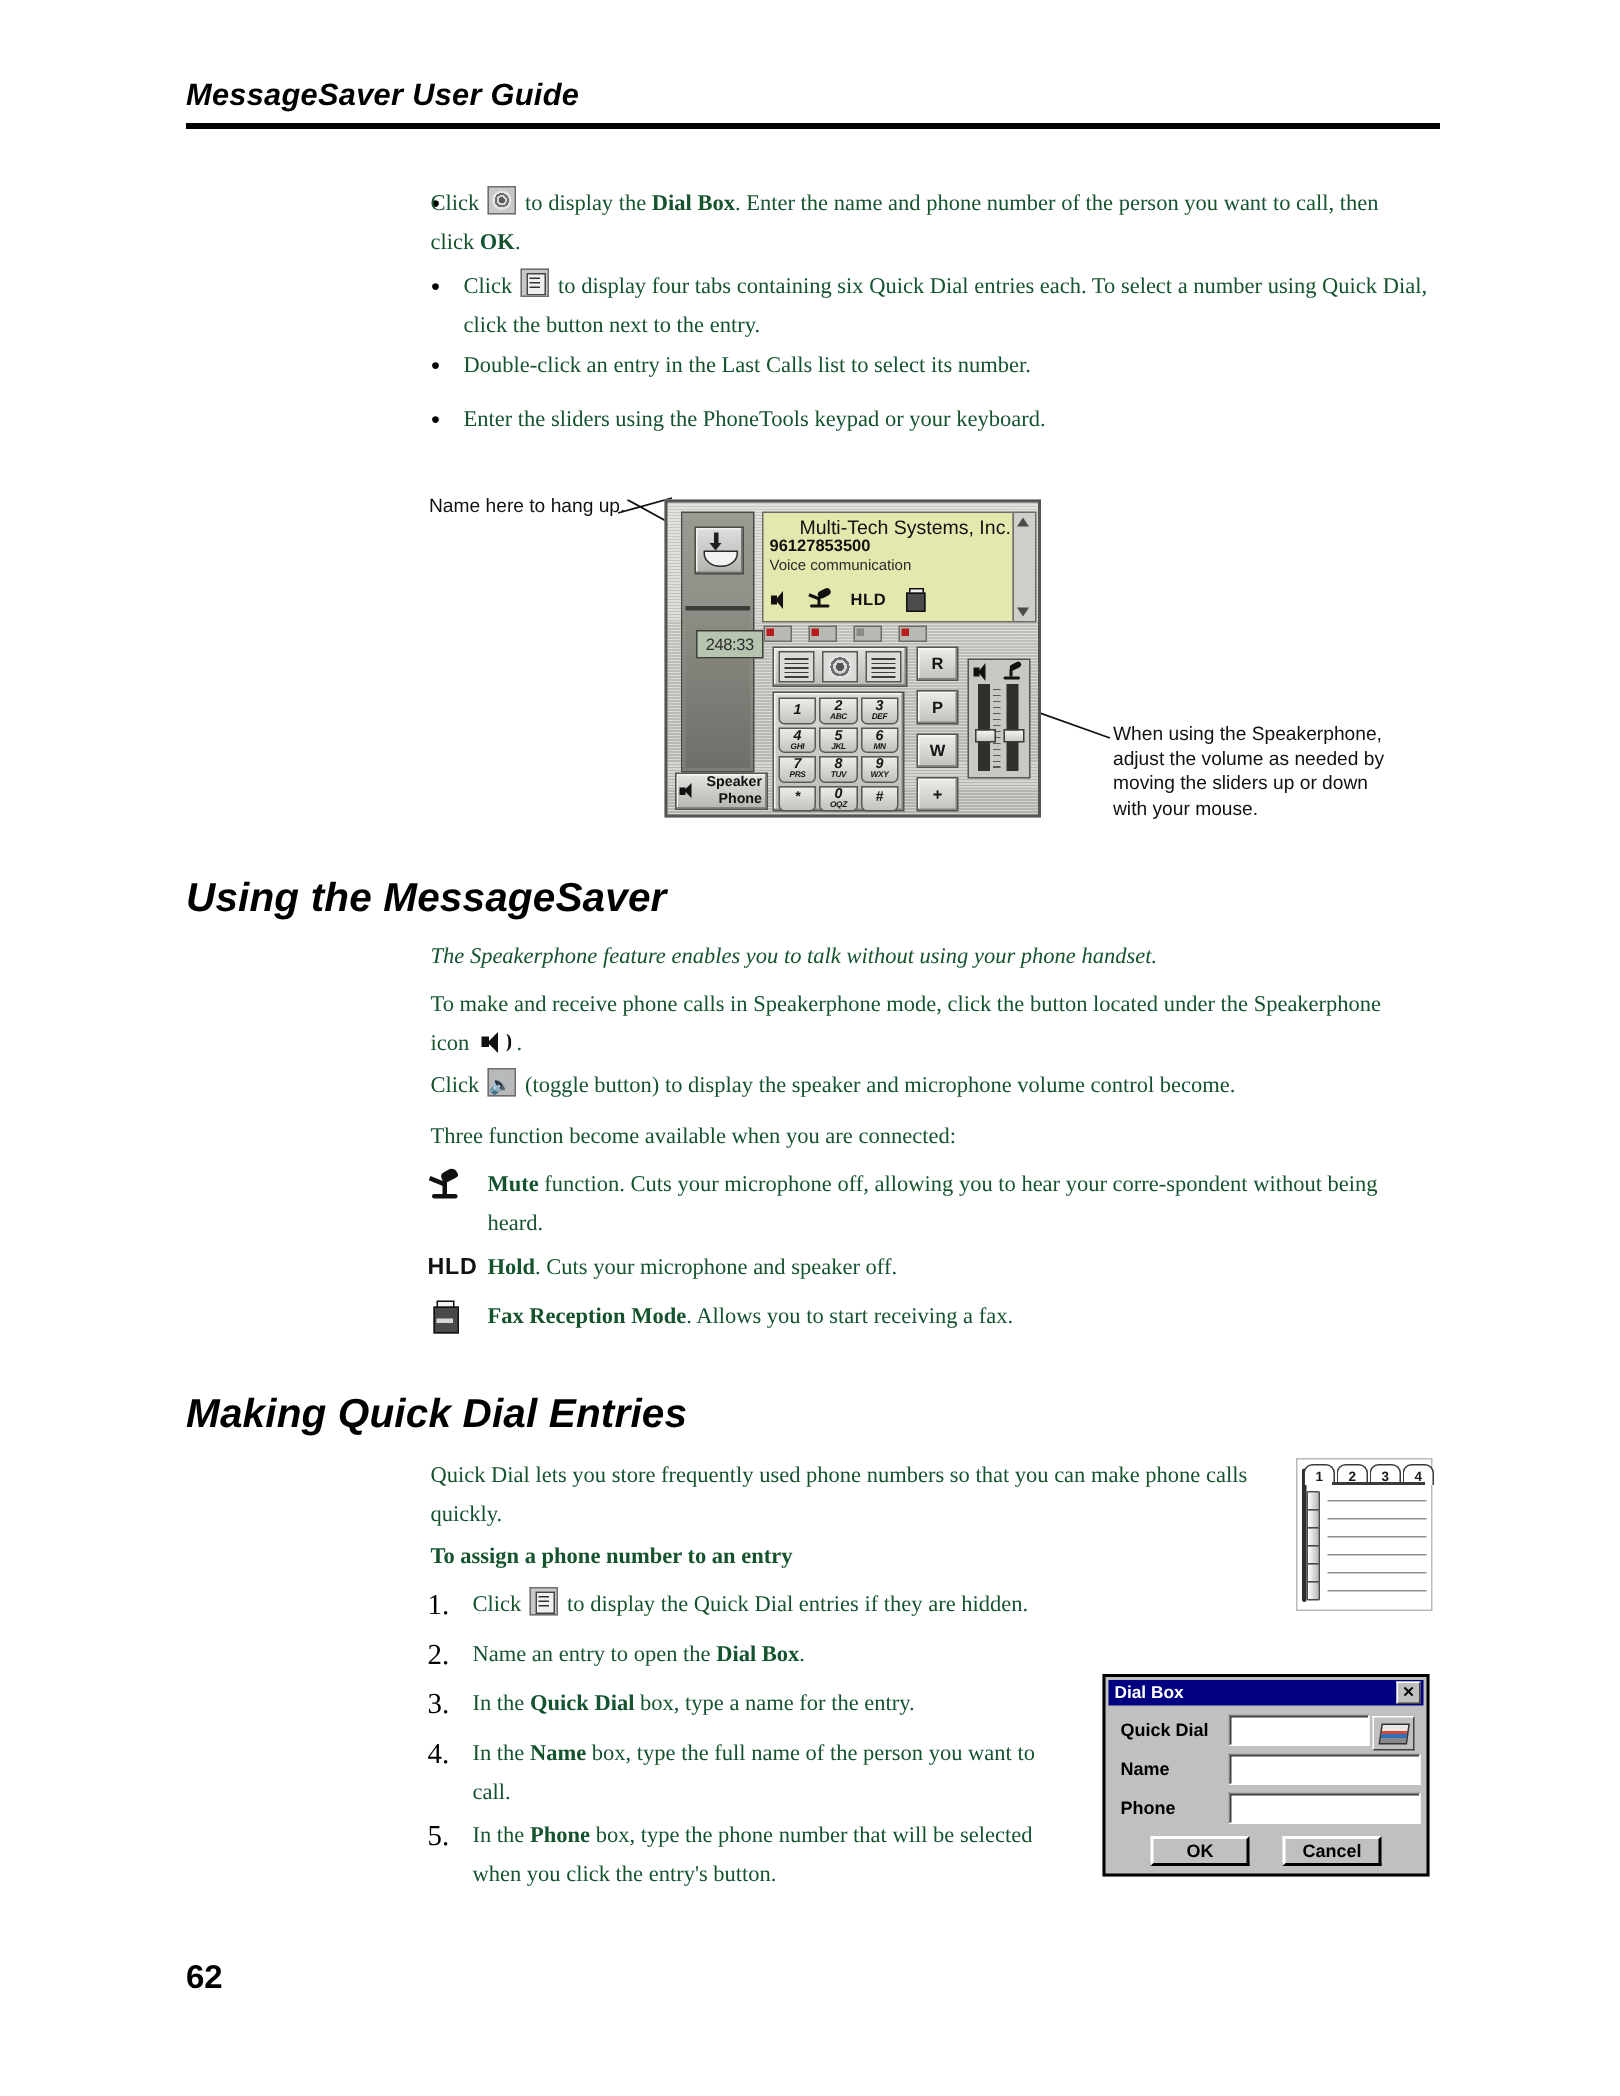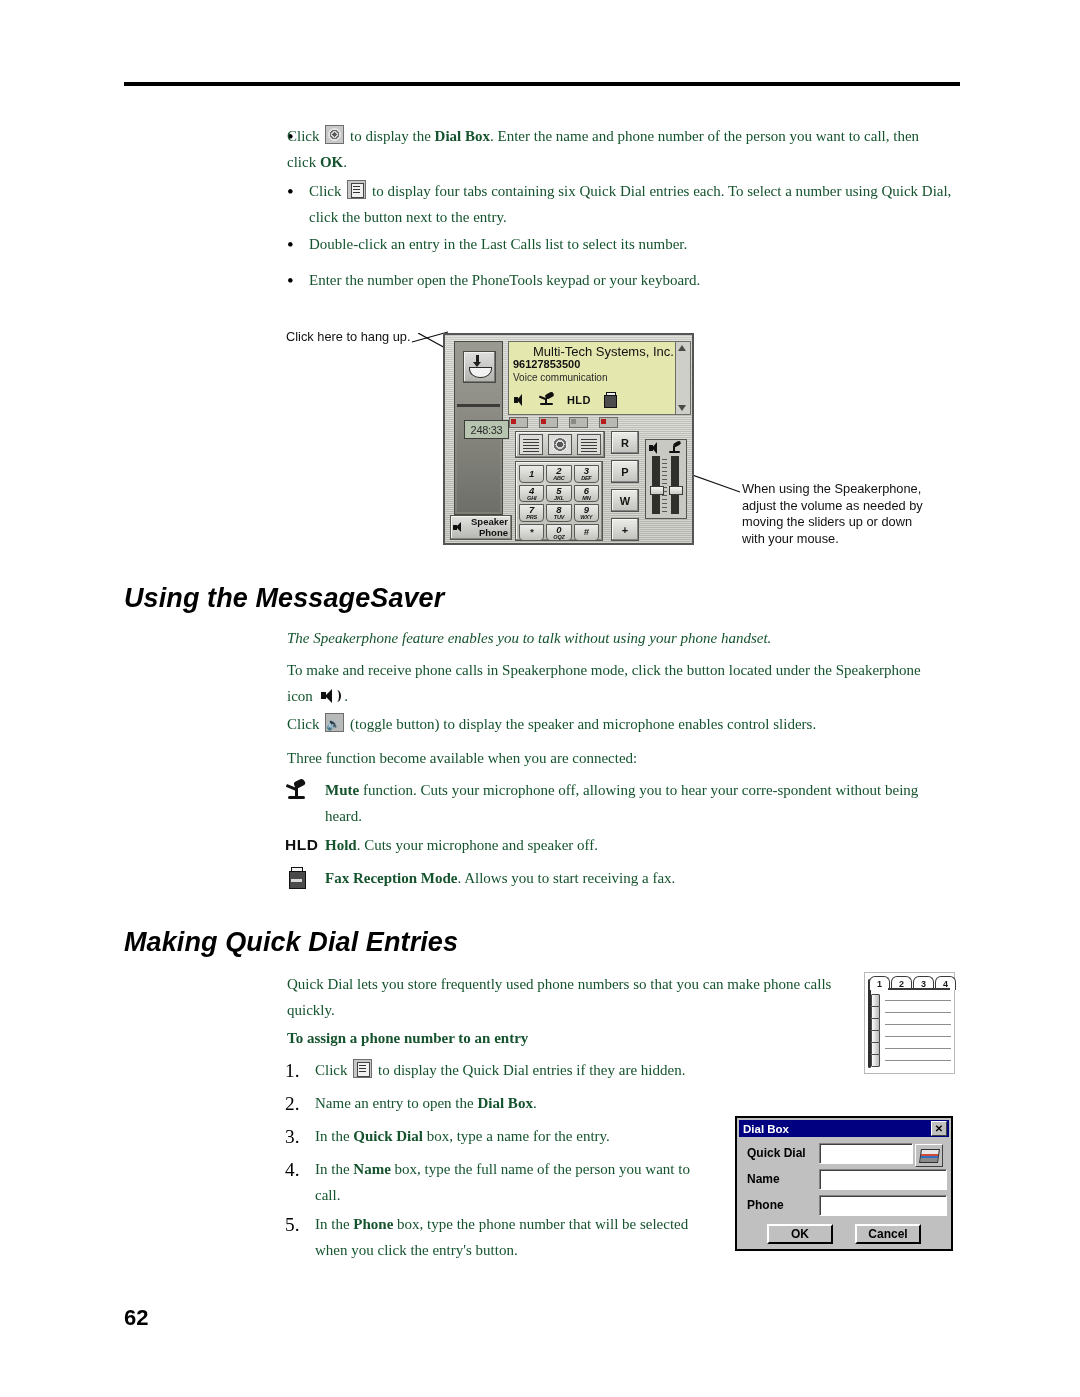--- a/index.html
+++ b/index.html
@@ -364,20 +364,21 @@
     border:2px solid #fff; border-right-color:#000; border-bottom-color:#000;
     font-family:"Liberation Sans", sans-serif; font-weight:bold; font-size:12px; color:#000;
     display:flex; align-items:center; justify-content:center; box-sizing:border-box;
   }
 </style>
 </head>
 <body>
 
 <div class="page">
 
+  <div class="runhead">MessageSaver User Guide</div>
   <div class="runrule"></div>
 
   <div class="bullet-row" style="left:287px; top:124px; width:675px;">
     <span class="bullet-dot">•</span>
     <div class="bullet-body body-text" style="position:relative; left:0; top:0; width:653px;">
       <span>Click </span><span class="inline-ico ico-dialbox"></span><span> to display the </span><b>Dial Box</b><span>. Enter the name and phone number of the person you want to call, then click </span><b>OK</b><span>.</span>
     </div>
   </div>
 
   <div class="bullet-row" style="left:287px; top:179px; width:675px;">
@@ -387,24 +388,24 @@
     </div>
   </div>
 
   <div class="bullet-row" style="left:287px; top:232px; width:675px;">
     <span class="bullet-dot">•</span>
     <div class="bullet-body body-text" style="position:relative; left:0; top:0; width:645px; margin-left:22px;">Double-click an entry in the Last Calls list to select its number.</div>
   </div>
 
   <div class="bullet-row" style="left:287px; top:268px; width:675px;">
     <span class="bullet-dot">•</span>
-    <div class="bullet-body body-text" style="position:relative; left:0; top:0; width:645px; margin-left:22px;">Enter the number open the PhoneTools keypad or your keyboard.</div>
-  </div>
-
-  <div class="callout" style="left:286px; top:329px; width:140px;">Click here to hang up.</div>
+    <div class="bullet-body body-text" style="position:relative; left:0; top:0; width:645px; margin-left:22px;">Enter the sliders using the PhoneTools keypad or your keyboard.</div>
+  </div>
+
+  <div class="callout" style="left:286px; top:329px; width:140px;">Name here to hang up.</div>
 
   <svg class="leader" style="left:410px; top:330px;" width="40" height="25">
     <line x1="2" y1="12" x2="38" y2="2" stroke="#111" stroke-width="1.2"></line>
   </svg>
   <svg class="leader" style="left:418px; top:333px;" width="42" height="30">
     <line x1="0" y1="0" x2="40" y2="22" stroke="#111" stroke-width="1.2"></line>
   </svg>
 
   <div class="callout" style="left:742px; top:481px; width:190px;">When using the Speakerphone, adjust the volume as needed by moving the sliders up or down with your mouse.</div>
   <svg class="leader" style="left:656px; top:462px;" width="86" height="32">
@@ -547,21 +548,21 @@
 
   <h2 class="h2" style="top:583px; margin:0;">Using the MessageSaver</h2>
 
   <div class="body-text" style="left:287px; top:626px; width:675px;font-style:italic;">The Speakerphone feature enables you to talk without using your phone handset.</div>
 
   <div class="body-text" style="left:287px; top:658px; width:660px;">
     <span>To make and receive phone calls in Speakerphone mode, click the button located under the Speakerphone icon </span><span class="spk-glyph"><i class="spk-waves"></i></span><span> .</span>
   </div>
 
   <div class="body-text" style="left:287px; top:712px; width:680px;">
-    <span>Click </span><span class="inline-ico ico-toggle"></span><span> (toggle button) to display the speaker and microphone enables control sliders.</span>
+    <span>Click </span><span class="inline-ico ico-toggle"></span><span> (toggle button) to display the speaker and microphone volume control become.</span>
   </div>
 
   <div class="body-text" style="left:287px; top:746px; width:675px;">Three function become available when you are connected:</div>
 
   <div style="position:absolute; left:285px; top:778px; width:660px;">
     <span class="g-mute" style="left:0; top:1px;">
       <i class="mic-head"></i>
         <i class="mic-arm"></i>
         <i class="mic-stand"></i>
         <i class="mic-base"></i>

